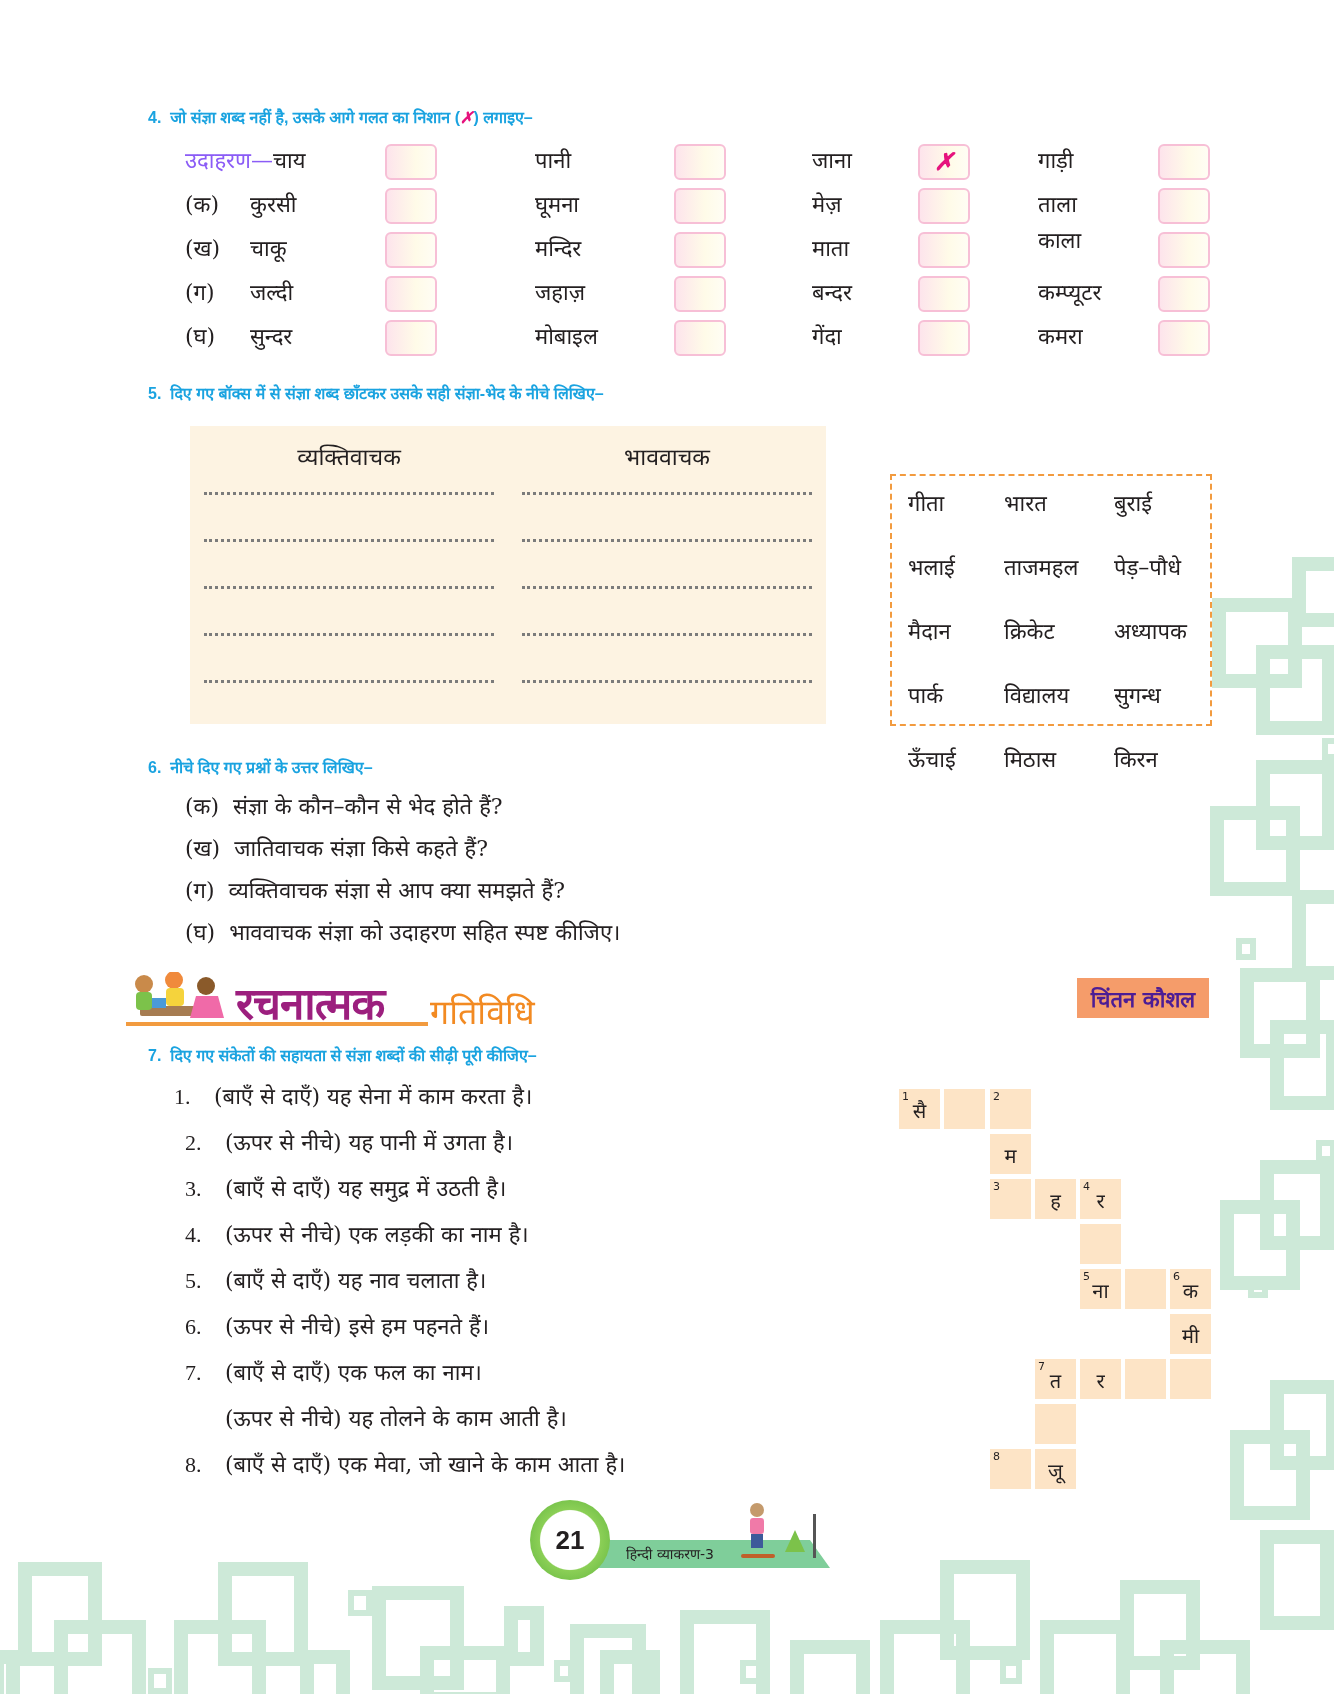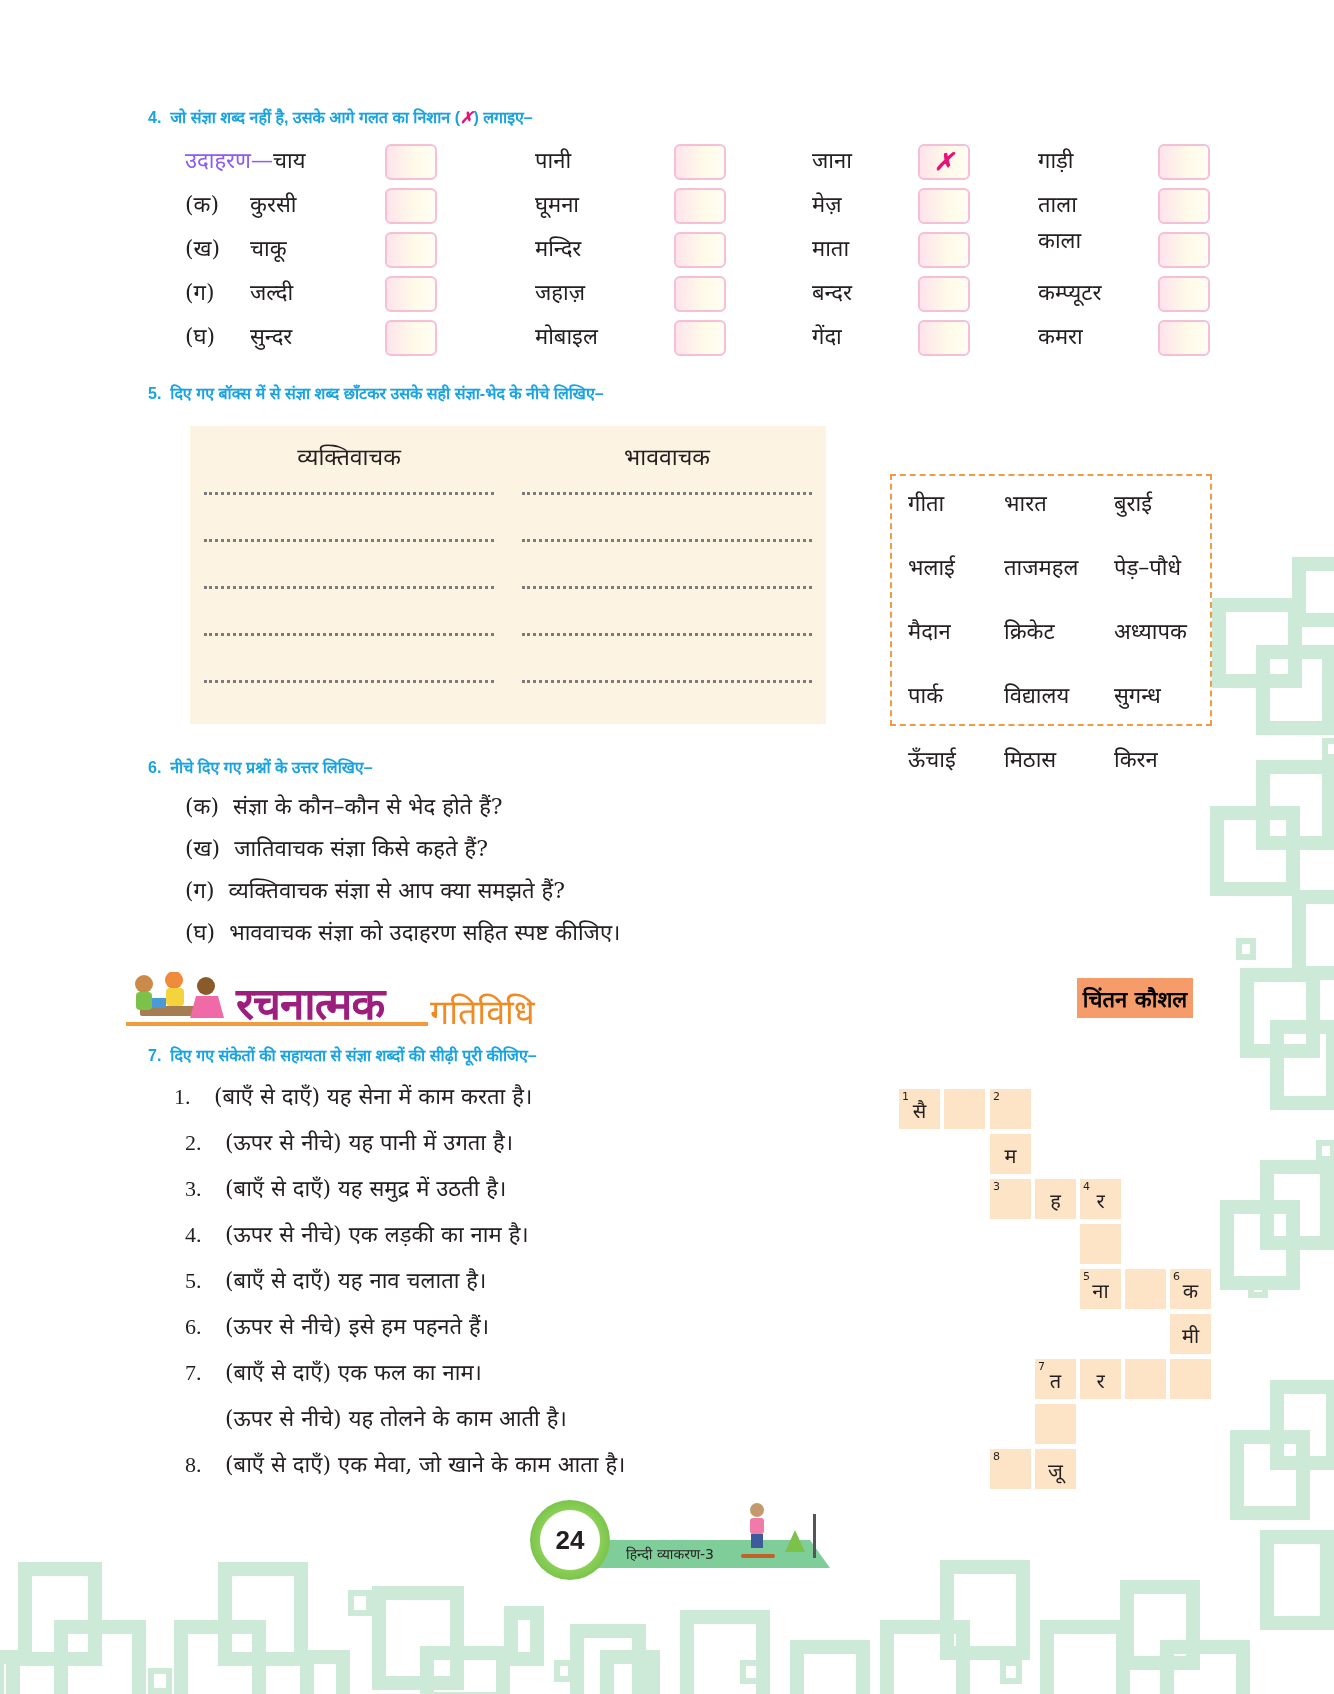--- a/index.html
+++ b/index.html
@@ -21,21 +21,21 @@
   .t5col.c2 { background: #fdf3e2; }
   .t5col h4 { text-align: center; font-size: 23px; font-family: "DejaVu Sans", sans-serif; font-weight: normal; margin-bottom: 20px; margin-top: 2px; }
   .dots { height: 2px; border-bottom: 3px dotted #7b7b7b; margin: 0 2px 44px 2px; }
   .wordbox { position: absolute; left: 890px; top: 474px; width: 322px; height: 252px; border: 2px dashed #f29b3f; padding: 14px 0 0 16px; }
   .wordbox .grid { display: grid; grid-template-columns: 96px 110px 100px; row-gap: 36px; }
   .wordbox .w { font-size: 22px; font-family: "DejaVu Serif", serif; line-height: 28px; white-space: nowrap; }
   .banner-title { position: absolute; left: 236px; top: 972px; font-size: 44px; font-weight: bold; color: #9c1f7e; font-family: "DejaVu Sans", sans-serif; letter-spacing: -1px; }
   .banner-underline { position: absolute; left: 126px; top: 1022px; width: 302px; height: 4px; background: #f29b3f; }
   .banner-sub { position: absolute; left: 430px; top: 988px; font-size: 34px; color: #f28a22; font-family: "DejaVu Sans", sans-serif; }
   .kids { position: absolute; left: 126px; top: 972px; width: 108px; height: 50px; }
-  .chintan { position: absolute; left: 1077px; top: 978px; width: 116px; height: 40px; background: #f59c6a; color: #000000; font-weight: bold; font-size: 22px; display: flex; align-items: center; justify-content: center; }
+  .chintan { position: absolute; left: 1077px; top: 978px; width: 132px; height: 40px; background: #f59c6a; color: #4c1d95; font-weight: bold; font-size: 22px; display: flex; align-items: center; justify-content: center; }
   .cell { position: absolute; width: 41px; height: 40px; background: #fde4c6; }
   .cell .num { position: absolute; left: 3px; top: 1px; font-size: 11px; font-family: "DejaVu Sans", sans-serif; }
   .cell .ch { position: absolute; left: 0; right: 0; top: 8px; text-align: center; font-size: 20px; font-family: "DejaVu Sans", sans-serif; }
   .footer { position: absolute; left: 530px; top: 1500px; width: 300px; height: 70px; }
   .ribbon { position: absolute; left: 50px; top: 40px; width: 250px; height: 28px; background: #7fce9a; clip-path: polygon(0 0, 92% 0, 100% 100%, 0 100%); }
   .ribbon span { position: absolute; left: 46px; top: 4px; font-size: 14px; color: #231f20; }
   .badge { position: absolute; left: 0; top: 0; width: 80px; height: 80px; border-radius: 50%; background: radial-gradient(circle, #ffffff 52%, #8bcf56 54%, #5fb33d 100%); display: flex; align-items: center; justify-content: center; }
   .badge span { font-size: 26px; font-weight: bold; font-family: "Liberation Sans", sans-serif; }
   .clue { position: absolute; font-size: 22px; font-family: "DejaVu Serif", serif; white-space: nowrap; }
   .clue .n { display: inline-block; width: 40px; font-family: "Liberation Serif", serif; }
@@ -312,21 +312,21 @@
       <span class="num"></span>
       <span class="ch">जू</span>
     </div>
 </div>
 
 <div class="footer">
   <div class="ribbon">
       <span>हिन्दी व्याकरण-3</span>
     </div>
   <div class="badge">
-      <span>24</span>
+      <span>21</span>
     </div>
   <svg class="abs" style="left:205px;top:0px;" width="90" height="70" viewBox="0 0 90 70">
     <circle cx="22" cy="10" r="7" fill="#c49a6c"></circle>
     <rect x="15" y="18" width="14" height="16" rx="3" fill="#f07aa8"></rect>
     <rect x="16" y="34" width="12" height="14" fill="#3d5a9a"></rect>
     <rect x="6" y="54" width="34" height="4" rx="2" fill="#c0602a"></rect>
     <polygon points="60,30 70,52 50,52" fill="#7cc24a"></polygon>
     <rect x="78" y="14" width="3" height="44" fill="#555"></rect>
   </svg>
 </div>

